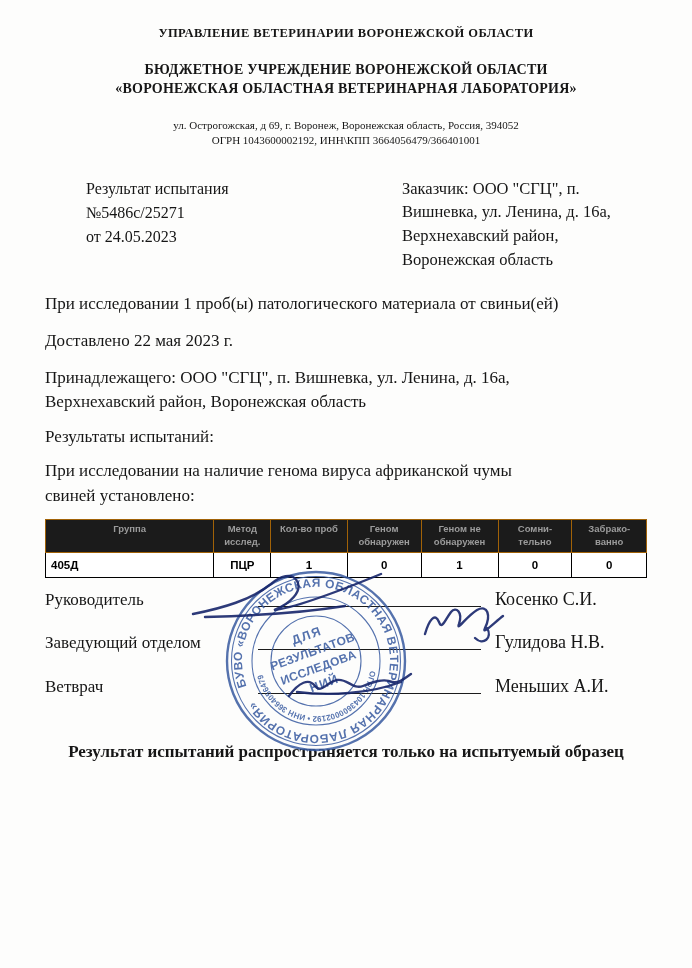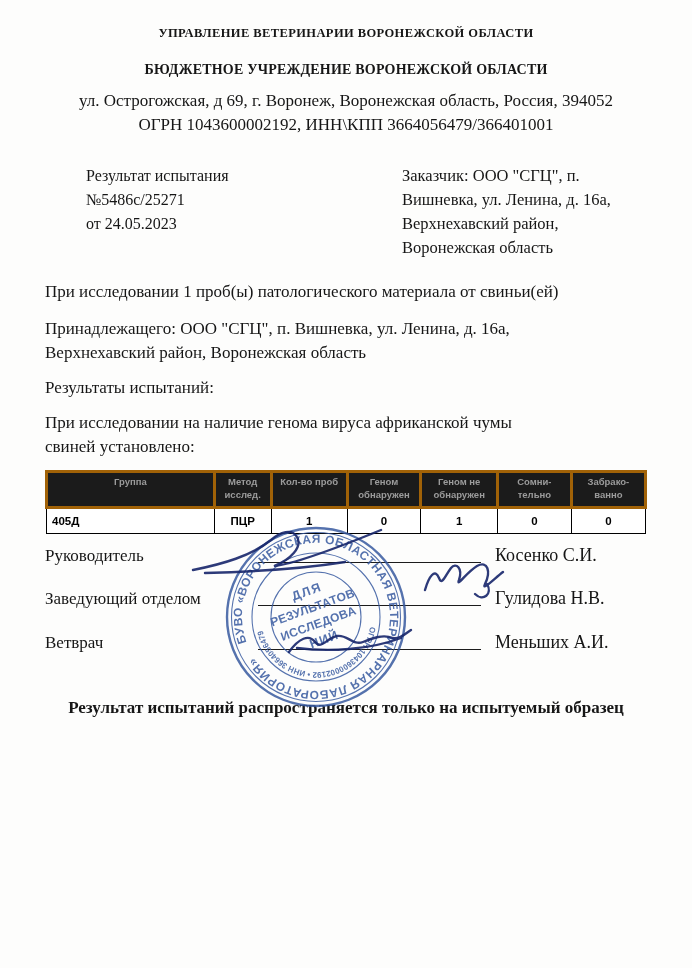--- a/index.html
+++ b/index.html
@@ -21,23 +21,23 @@
   }
   .institution{
     margin-top:20px;
     text-align:center;
     font-weight:bold;
     font-size:14px;
     line-height:1.35;
     letter-spacing:.2px;
   }
   .contact{
-    margin-top:9px;
-    text-align:center;
-    font-size:17px;
+    margin-top:19px;
+    text-align:center;
+    font-size:11px;
     line-height:1.4;
   }
   .info-row{
     display:flex;
     justify-content:space-between;
     margin:28px 48px 0 58px;
   }
   .result-block{
     width:240px;
     text-align:left;
@@ -63,21 +63,21 @@
     width:602px;
     border-collapse:collapse;
     font-family:"Liberation Sans", sans-serif;
     table-layout:fixed;
   }
   table.results th{
     background:#1b1b1b;
     color:#9b9b9b;
     font-size:9.5px;
     font-weight:bold;
-    border:3px solid #a16207;
+    border:1px solid #a16207;
     padding:3px 2px 4px;
     line-height:1.35;
     vertical-align:top;
     text-align:center;
   }
   table.results td{
     border:1.5px solid #000;
     background:#fff;
     font-size:11.5px;
     font-weight:bold;
@@ -125,38 +125,40 @@
 </style>
 </head>
 <body>
 
 <div class="page">
 
   <div class="org-header">УПРАВЛЕНИЕ ВЕТЕРИНАРИИ ВОРОНЕЖСКОЙ ОБЛАСТИ</div>
 
   <div class="institution">
     <div>БЮДЖЕТНОЕ УЧРЕЖДЕНИЕ ВОРОНЕЖСКОЙ ОБЛАСТИ</div>
+    <div>«ВОРОНЕЖСКАЯ ОБЛАСТНАЯ ВЕТЕРИНАРНАЯ ЛАБОРАТОРИЯ»</div>
   </div>
 
   <div class="contact">
     <div>ул. Острогожская, д 69, г. Воронеж, Воронежская область, Россия, 394052</div>
     <div>ОГРН 1043600002192, ИНН\КПП 3664056479/366401001</div>
   </div>
 
   <div class="info-row">
     <div class="result-block">
       <div>Результат испытания</div>
       <div>№5486с/25271</div>
       <div>от 24.05.2023</div>
     </div>
     <div class="customer-block">Заказчик: ООО "СГЦ", п. Вишневка, ул. Ленина, д. 16а, Верхнехавский район, Воронежская область</div>
   </div>
 
   <div class="body-text">
     <p class="p1">При исследовании 1 проб(ы) патологического материала от свиньи(ей)</p>
+    <p class="p2">Доставлено 22 мая 2023 г.</p>
     <p class="p3">Принадлежащего: ООО "СГЦ", п. Вишневка, ул. Ленина, д. 16а, Верхнехавский район, Воронежская область</p>
     <p class="p4">Результаты испытаний:</p>
     <p class="p5">При исследовании на наличие генома вируса африканской чумы свиней установлено:</p>
   </div>
 
   <table class="results">
     <colgroup>
       <col style="width:28%">
         <col style="width:9.5%">
         <col style="width:12.7%">

